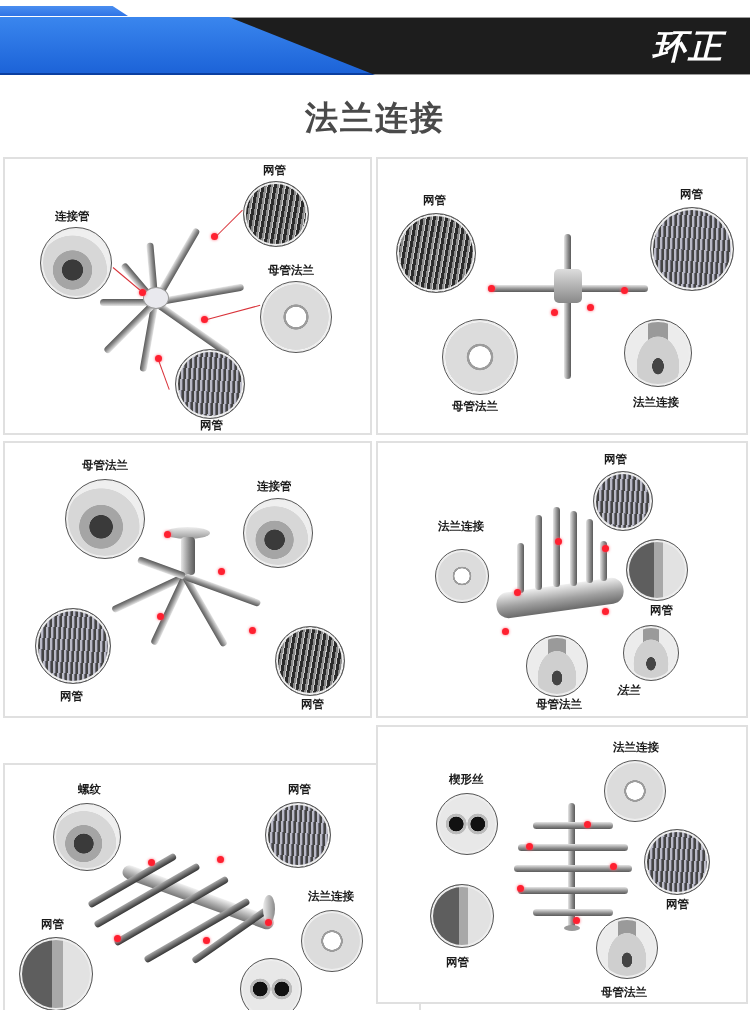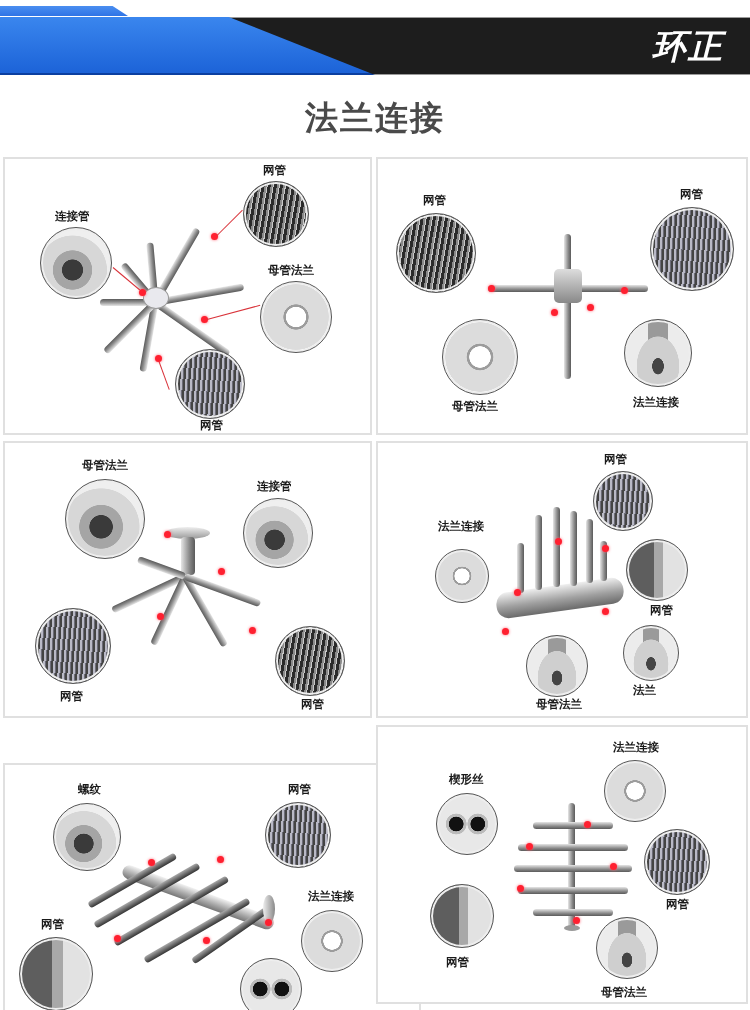--- a/index.html
+++ b/index.html
@@ -148,21 +148,21 @@
   <div class="pipe v" style="left:208px;top:76px;height:64px;"></div>
   <div class="pipe v" style="left:222px;top:98px;height:40px;"></div>
 
   <div class="lbl" style="left:226px;top:9px;">网管</div>
   <div class="zoom-circle mesh" style="left:215px;top:28px;width:60px;height:60px;"></div>
   <div class="lbl" style="left:60px;top:76px;">法兰连接</div>
   <div class="zoom-circle flange" style="left:57px;top:106px;width:54px;height:54px;"></div>
   <div class="zoom-circle capped" style="left:248px;top:96px;width:62px;height:62px;"></div>
   <div class="lbl" style="left:272px;top:160px;">网管</div>
   <div class="zoom-circle flangepipe" style="left:245px;top:182px;width:56px;height:56px;"></div>
-  <div class="lbl" style="left:255px;top:240px;">法兰</div>
+  <div class="lbl" style="left:239px;top:240px;font-style:italic;">法兰</div>
   <div class="zoom-circle flangepipe" style="left:148px;top:192px;width:62px;height:62px;"></div>
   <div class="lbl" style="left:158px;top:254px;">母管法兰</div>
 
   <div class="dot" style="left:177px;top:95px;"></div>
   <div class="dot" style="left:224px;top:102px;"></div>
   <div class="dot" style="left:136px;top:146px;"></div>
   <div class="dot" style="left:224px;top:165px;"></div>
   <div class="dot" style="left:124px;top:185px;"></div>
 </div>
 

